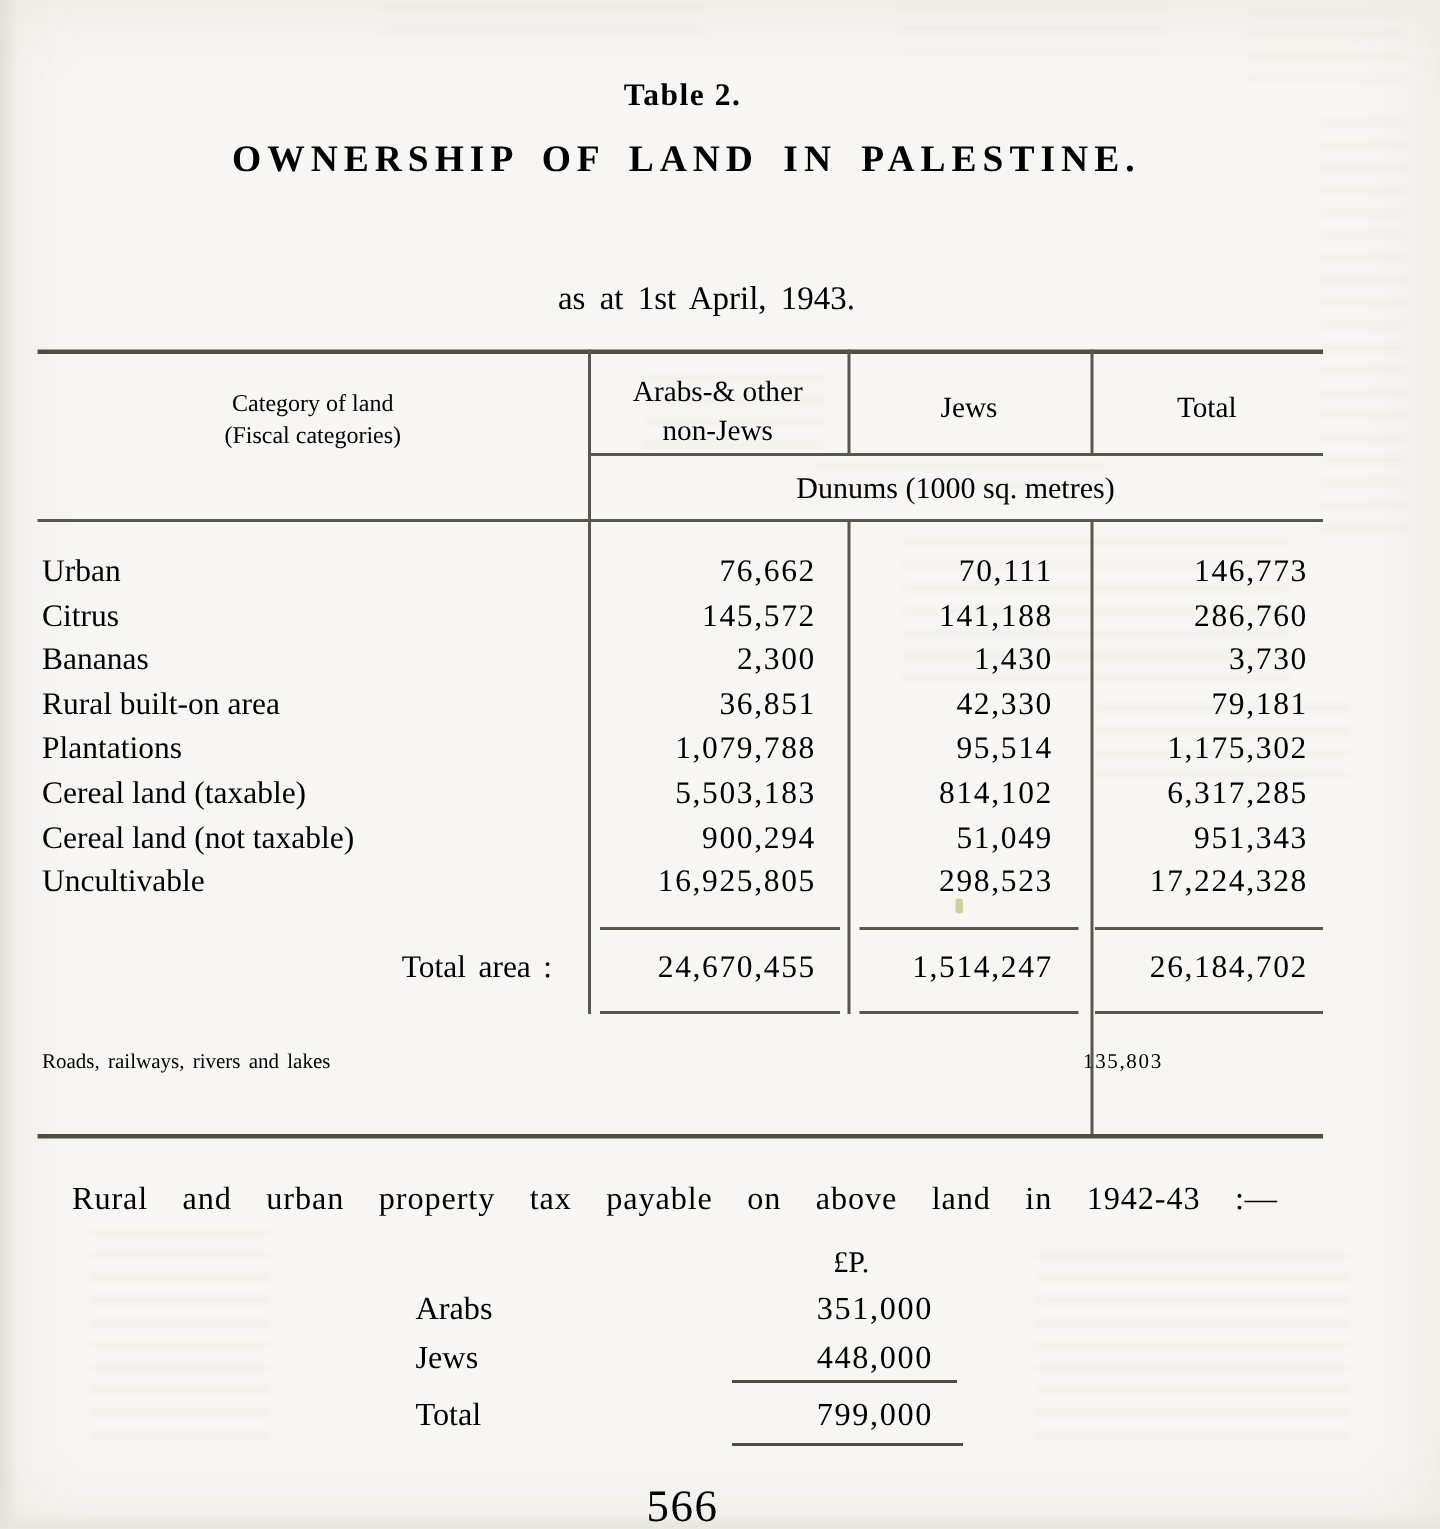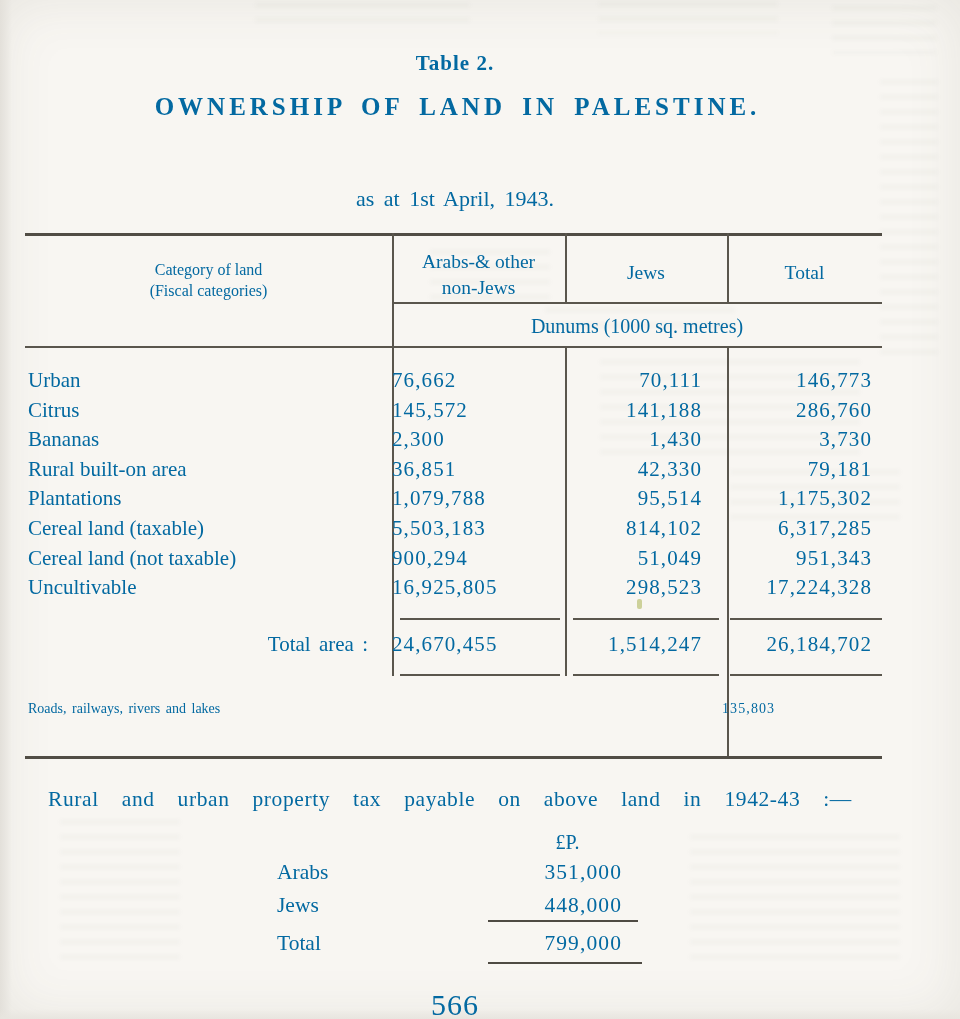--- a/index.html
+++ b/index.html
@@ -1,18 +1,18 @@
 <!DOCTYPE html>
 <html><head>
 <meta charset="utf-8">
 <style>
   html,body{margin:0;padding:0;background:#e9e7e2;}
   .page{
     position:relative;width:960px;height:1019px;margin:0 auto;
-    background:#f8f6f2;overflow:hidden;color:#0369a1;
+    background:#f8f6f2;overflow:hidden;color:#000000;
     font-family:"Liberation Serif","DejaVu Serif",serif;
     box-shadow:inset 0 0 55px rgba(90,85,70,0.10);
   }
   .edge-left{position:absolute;left:0;top:0;width:12px;height:100%;
     background:linear-gradient(90deg,#e3e0da,rgba(227,224,218,0));}
   .edge-bottom{position:absolute;left:0;bottom:0;width:100%;height:10px;
     background:linear-gradient(0deg,#e8e5df,rgba(232,229,223,0));}
 
   
   .smudge{position:absolute;filter:blur(2px);opacity:.55;pointer-events:none;
@@ -21,40 +21,40 @@
     background:#a3ad45;opacity:.5;border-radius:2px;filter:blur(.5px);}
 
   
   .t-label{position:absolute;left:0;top:51px;width:910px;text-align:center;
     font-size:21px;font-weight:bold;letter-spacing:1px;}
   .t-title{position:absolute;left:0;top:93px;width:915px;text-align:center;
     font-size:25px;font-weight:bold;letter-spacing:4px;word-spacing:6px;}
   .t-sub1{position:absolute;left:0;top:148px;width:910px;text-align:center;
     font-size:22px;word-spacing:11px;letter-spacing:.3px;}
   .t-sub2{position:absolute;left:0;top:186px;width:910px;text-align:center;
-    font-size:22px;word-spacing:4px;}
+    font-size:22px;word-spacing:4px;padding-left:16px;}
 
   
   .table{position:absolute;left:25px;top:233px;width:857px;height:526px;}
   .hrule{position:absolute;background:#514d45;height:2px;}
   .hrule.thin{height:1.5px;background:#5a564d;}
   .vrule{position:absolute;width:1.5px;background:#5a564d;}
 
   .hcell{position:absolute;text-align:center;font-size:19.5px;line-height:1.32;}
   .hcell span{display:block;}
   .h-cat{left:0;top:26px;width:367px;font-size:16px;}
   .h-arabs{left:367px;top:16px;width:173px;}
   .h-jews{left:540px;top:27px;width:162px;}
   .h-total{left:702px;top:27px;width:155px;}
   .h-unit{position:absolute;left:367px;top:82px;width:490px;text-align:center;font-size:20px;}
 
   .tbody{position:absolute;left:0;top:133px;width:857px;}
   .row{display:flex;height:29.6px;line-height:29.6px;font-size:21px;}
   .c1{width:367px;padding-left:3px;box-sizing:border-box;}
-  .c2{width:173px;padding-right:21px;box-sizing:border-box;}
+  .c2{width:173px;text-align:right;padding-right:21px;box-sizing:border-box;}
   .c3{width:162px;text-align:right;padding-right:25px;box-sizing:border-box;}
   .c4{width:155px;text-align:right;padding-right:10px;box-sizing:border-box;}
   .num{letter-spacing:1.1px;}
 
   .total-row{position:absolute;left:0;top:396px;width:857px;display:flex;
     height:30px;line-height:30px;font-size:21px;}
   .total-row .c1{text-align:right;padding-right:24px;word-spacing:3px;}
 
   .roads-row{position:absolute;left:0;top:461px;width:857px;display:flex;
     height:30px;line-height:30px;font-size:14px;}

